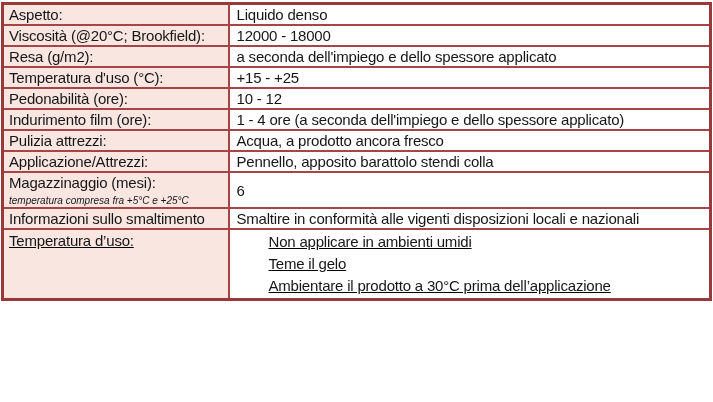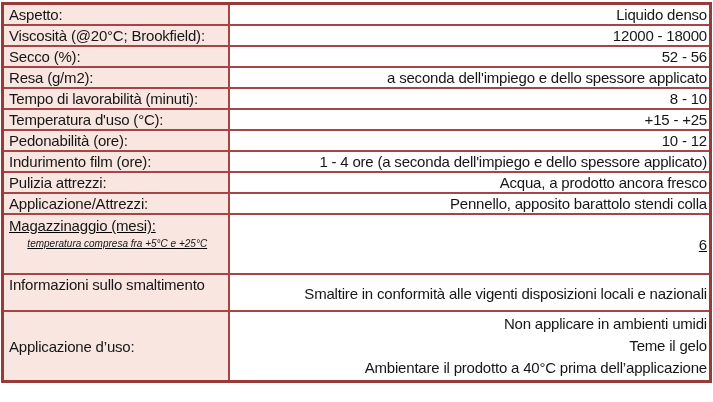--- a/index.html
+++ b/index.html
@@ -40,40 +40,38 @@
   }
   td.label {
     background: var(--label-bg);
     width: 226px;
     padding: 1px 2px 1px 5px;
     margin-left: 28px;
   }
   td.value {
     background: var(--value-bg);
     padding: 1px 2px 1px 7px;
-    text-align: right;
   }
   tr { height: 21px; }
   
   tr:nth-child(11) { height: 60px; text-decoration: underline; }
   tr:nth-child(11) td.label { vertical-align: top; padding-top: 2px; }
   
   tr:nth-child(12) { height: 37px; }
   tr:nth-child(12) td.label { vertical-align: top; padding-top: 1px; }
   tr:nth-child(12) td.value { vertical-align: bottom; padding-bottom: 8px; }
   
   tr:nth-child(14) { height: 66px; }
   .sublabel {
     font-size: 10px;
     font-style: italic;
     margin-top: 4px;
     letter-spacing: 0;
-    text-align: center;
   }
-  .value-line { line-height: 22px; }
+  .value-line { line-height: 22px; margin-left: 32px; }
 </style>
 </head>
 <body>
 
 <div class="sheet">
   <table class="spec">
     <tbody>
         <tr>
           <td class="label">
             <div>Aspetto:</div>
@@ -85,40 +83,24 @@
         <tr>
           <td class="label">
             <div>Viscosità (@20°C; Brookfield):</div>
           </td>
           <td class="value">
             <div>12000 - 18000</div>
           </td>
         </tr>
         <tr>
           <td class="label">
-            <div>Secco (%):</div>
-          </td>
-          <td class="value">
-            <div>52 - 56</div>
-          </td>
-        </tr>
-        <tr>
-          <td class="label">
             <div>Resa (g/m2):</div>
           </td>
           <td class="value">
             <div>a seconda dell'impiego e dello spessore applicato</div>
-          </td>
-        </tr>
-        <tr>
-          <td class="label">
-            <div>Tempo di lavorabilità (minuti):</div>
-          </td>
-          <td class="value">
-            <div>8 - 10</div>
           </td>
         </tr>
         <tr>
           <td class="label">
             <div>Temperatura d'uso (°C):</div>
           </td>
           <td class="value">
             <div>+15 - +25</div>
           </td>
         </tr>
@@ -166,23 +148,23 @@
         <tr>
           <td class="label">
             <div>Informazioni sullo smaltimento</div>
           </td>
           <td class="value">
             <div>Smaltire in conformità alle vigenti disposizioni locali e nazionali</div>
           </td>
         </tr>
         <tr>
           <td class="label">
-            <div>Applicazione d’uso:</div>
+            <div>Temperatura d’uso:</div>
           </td>
           <td class="value">
             <div class="value-line">Non applicare in ambienti umidi</div>
             <div class="value-line">Teme il gelo</div>
-            <div class="value-line">Ambientare il prodotto a 40°C prima dell’applicazione</div>
+            <div class="value-line">Ambientare il prodotto a 30°C prima dell’applicazione</div>
           </td>
         </tr>
       </tbody>
   </table>
 </div>
 
 </body></html>

